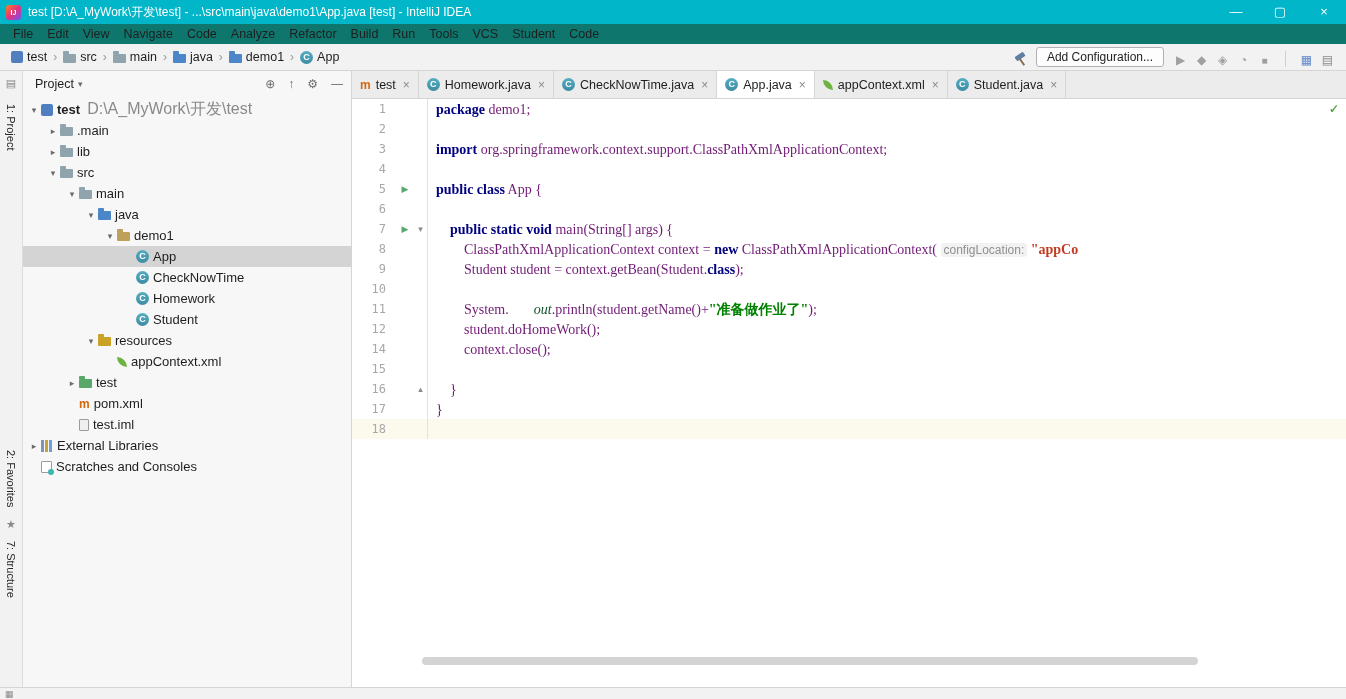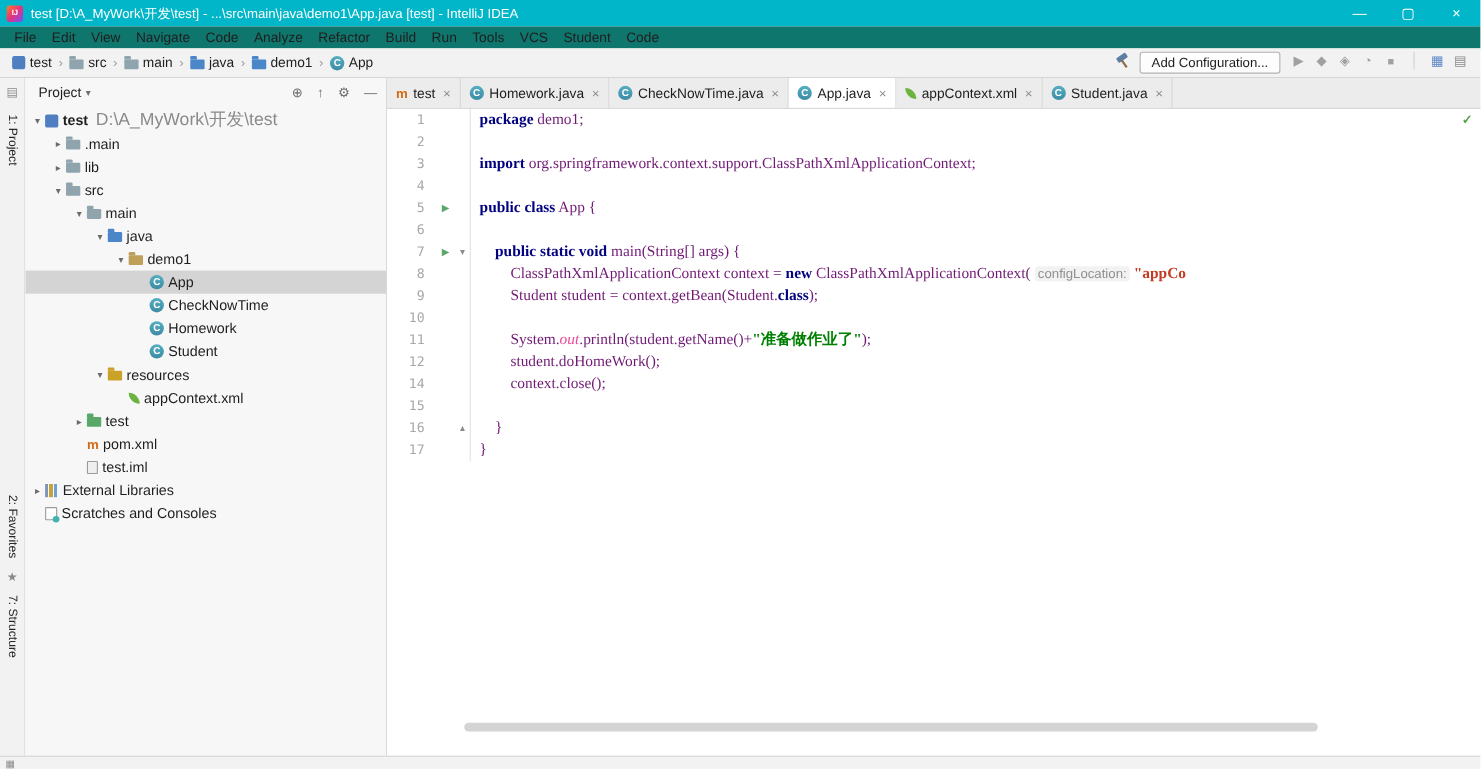--- a/index.html
+++ b/index.html
@@ -16,21 +16,21 @@
 
   
   .menubar{height:20px;background:#0f766e;display:flex;align-items:center;padding-left:6px;flex:0 0 auto;}
   .mi{padding:0 7px;font-size:12.5px;line-height:20px;color:#1e1e1e;}
 
   
   .navbar{height:27px;background:#f2f2f2;border-bottom:1px solid #d5d5d5;display:flex;align-items:center;padding:0 8px;flex:0 0 auto;}
   .crumbs{display:flex;align-items:center;gap:2px;flex:1;min-width:0;}
   .crumb{display:inline-flex;align-items:center;gap:4px;padding:1px 3px;font-size:12.5px;white-space:nowrap;}
   .csep{color:#9a9a9a;font-size:12px;padding:0 1px;}
-  .nav-right{display:flex;align-items:flex-start;gap:6px;}
+  .nav-right{display:flex;align-items:flex-end;gap:6px;}
   .hammer{position:relative;width:17px;height:16px;display:inline-block;}
   .hammer::before{content:"";position:absolute;top:3px;left:2px;width:10px;height:5px;background:#5f7ea6;border-radius:1px;transform:rotate(-35deg);}
   .hammer::after{content:"";position:absolute;top:7px;left:8px;width:2px;height:8px;background:#8b6b4a;transform:rotate(-35deg);}
   .addcfg{font-family:"Liberation Sans",sans-serif;font-size:12px;background:#fdfdfd;border:1px solid #b2b2b2;border-radius:3px;padding:2px 10px;color:#1e1e1e;}
   .tbi{color:#a0a0a0;font-size:12px;width:21px;text-align:center;display:inline-block;}
   [data-name="stop-icon"]{font-size:10px;}
   [data-name="project-structure-icon"]{color:#5d87c9;}
   [data-name="layout-icon"]{color:#8a8a8a;}
   .vsep{width:1px;height:16px;background:#cfcfcf;margin:0 4px;display:inline-block;}
 
@@ -85,21 +85,21 @@
   .line.cur{background:#fcfaed;}
   .lnum{width:44px;text-align:right;padding-right:10px;color:#a8a8a8;font:12px/20px "DejaVu Sans Mono",monospace;flex:0 0 auto;}
   .lico{width:18px;text-align:center;flex:0 0 auto;font-size:9px;line-height:20px;}
   .lico.run{color:#59a869;}
   .lfold{width:14px;border-right:1px solid #e2e2e2;text-align:center;color:#8a8a8a;font-size:9px;line-height:20px;flex:0 0 auto;}
   .lcode{padding-left:8px;white-space:pre;font:14px/20px "DejaVu Sans Mono",monospace;}
   .lcode span{font-family:Liberation Serif, serif;}
   .sg-kw{color:#000080;font-weight:bold;}
   .sg-pl{color:#701a75;}
   .sg-str{color:#008000;font-weight:bold;}
-  .sg-fld{color:#ec4899;font-style:italic;}
+  .sg-fld{color:#14532d;font-style:italic;margin-left:25px;}
   .sg-err{color:#c23b22;font-weight:bold;}
   .sg-hint{color:#909090;background:#f2f2f2;border-radius:3px;padding:0 3px;font:12px/16px "Liberation Sans",sans-serif !important;font-family:"Liberation Sans",sans-serif !important;}
   .insp{position:absolute;top:3px;right:7px;color:#57a64a;font-size:12px;font-weight:bold;}
   .hscroll{position:absolute;bottom:22px;left:70px;width:776px;height:8px;background:#cccccc;border-radius:4px;opacity:.85;}
 
   
   .statusbar{height:12px;background:#f2f2f2;border-top:1px solid #d5d5d5;display:flex;align-items:center;padding-left:5px;flex:0 0 auto;}
   .statusbar span{font-size:9px;color:#8a8a8a;line-height:12px;}
 </style>
 </head>
@@ -418,20 +418,26 @@
               <span class="lico" data-name="gutter-spacer"></span>
               <span class="lfold" data-name="fold-up-icon">▴</span>
               <span class="lcode" data-name="code-text"><span class="sg-pl" data-name="code-segment">    }</span></span>
             </div>
             <div class="line" data-name="code-line">
               <span class="lnum" data-name="line-number">17</span>
               <span class="lico" data-name="gutter-spacer"></span>
               <span class="lfold" data-name="fold-gutter"></span>
               <span class="lcode" data-name="code-text"><span class="sg-pl" data-name="code-segment">}</span></span>
             </div>
+            <div class="line cur" data-name="code-line">
+              <span class="lnum" data-name="line-number">18</span>
+              <span class="lico" data-name="gutter-spacer"></span>
+              <span class="lfold" data-name="fold-gutter"></span>
+              <span class="lcode" data-name="code-text"></span>
+            </div>
           </div>
         <span class="insp" data-name="inspections-ok-icon">✓</span>
         <div class="hscroll" data-name="horizontal-scrollbar"></div>
       </div>
     </div>
 
   </div>
 
   <div class="statusbar" data-name="status-bar">
     <span data-name="toolwindow-switcher-icon">▦</span>

